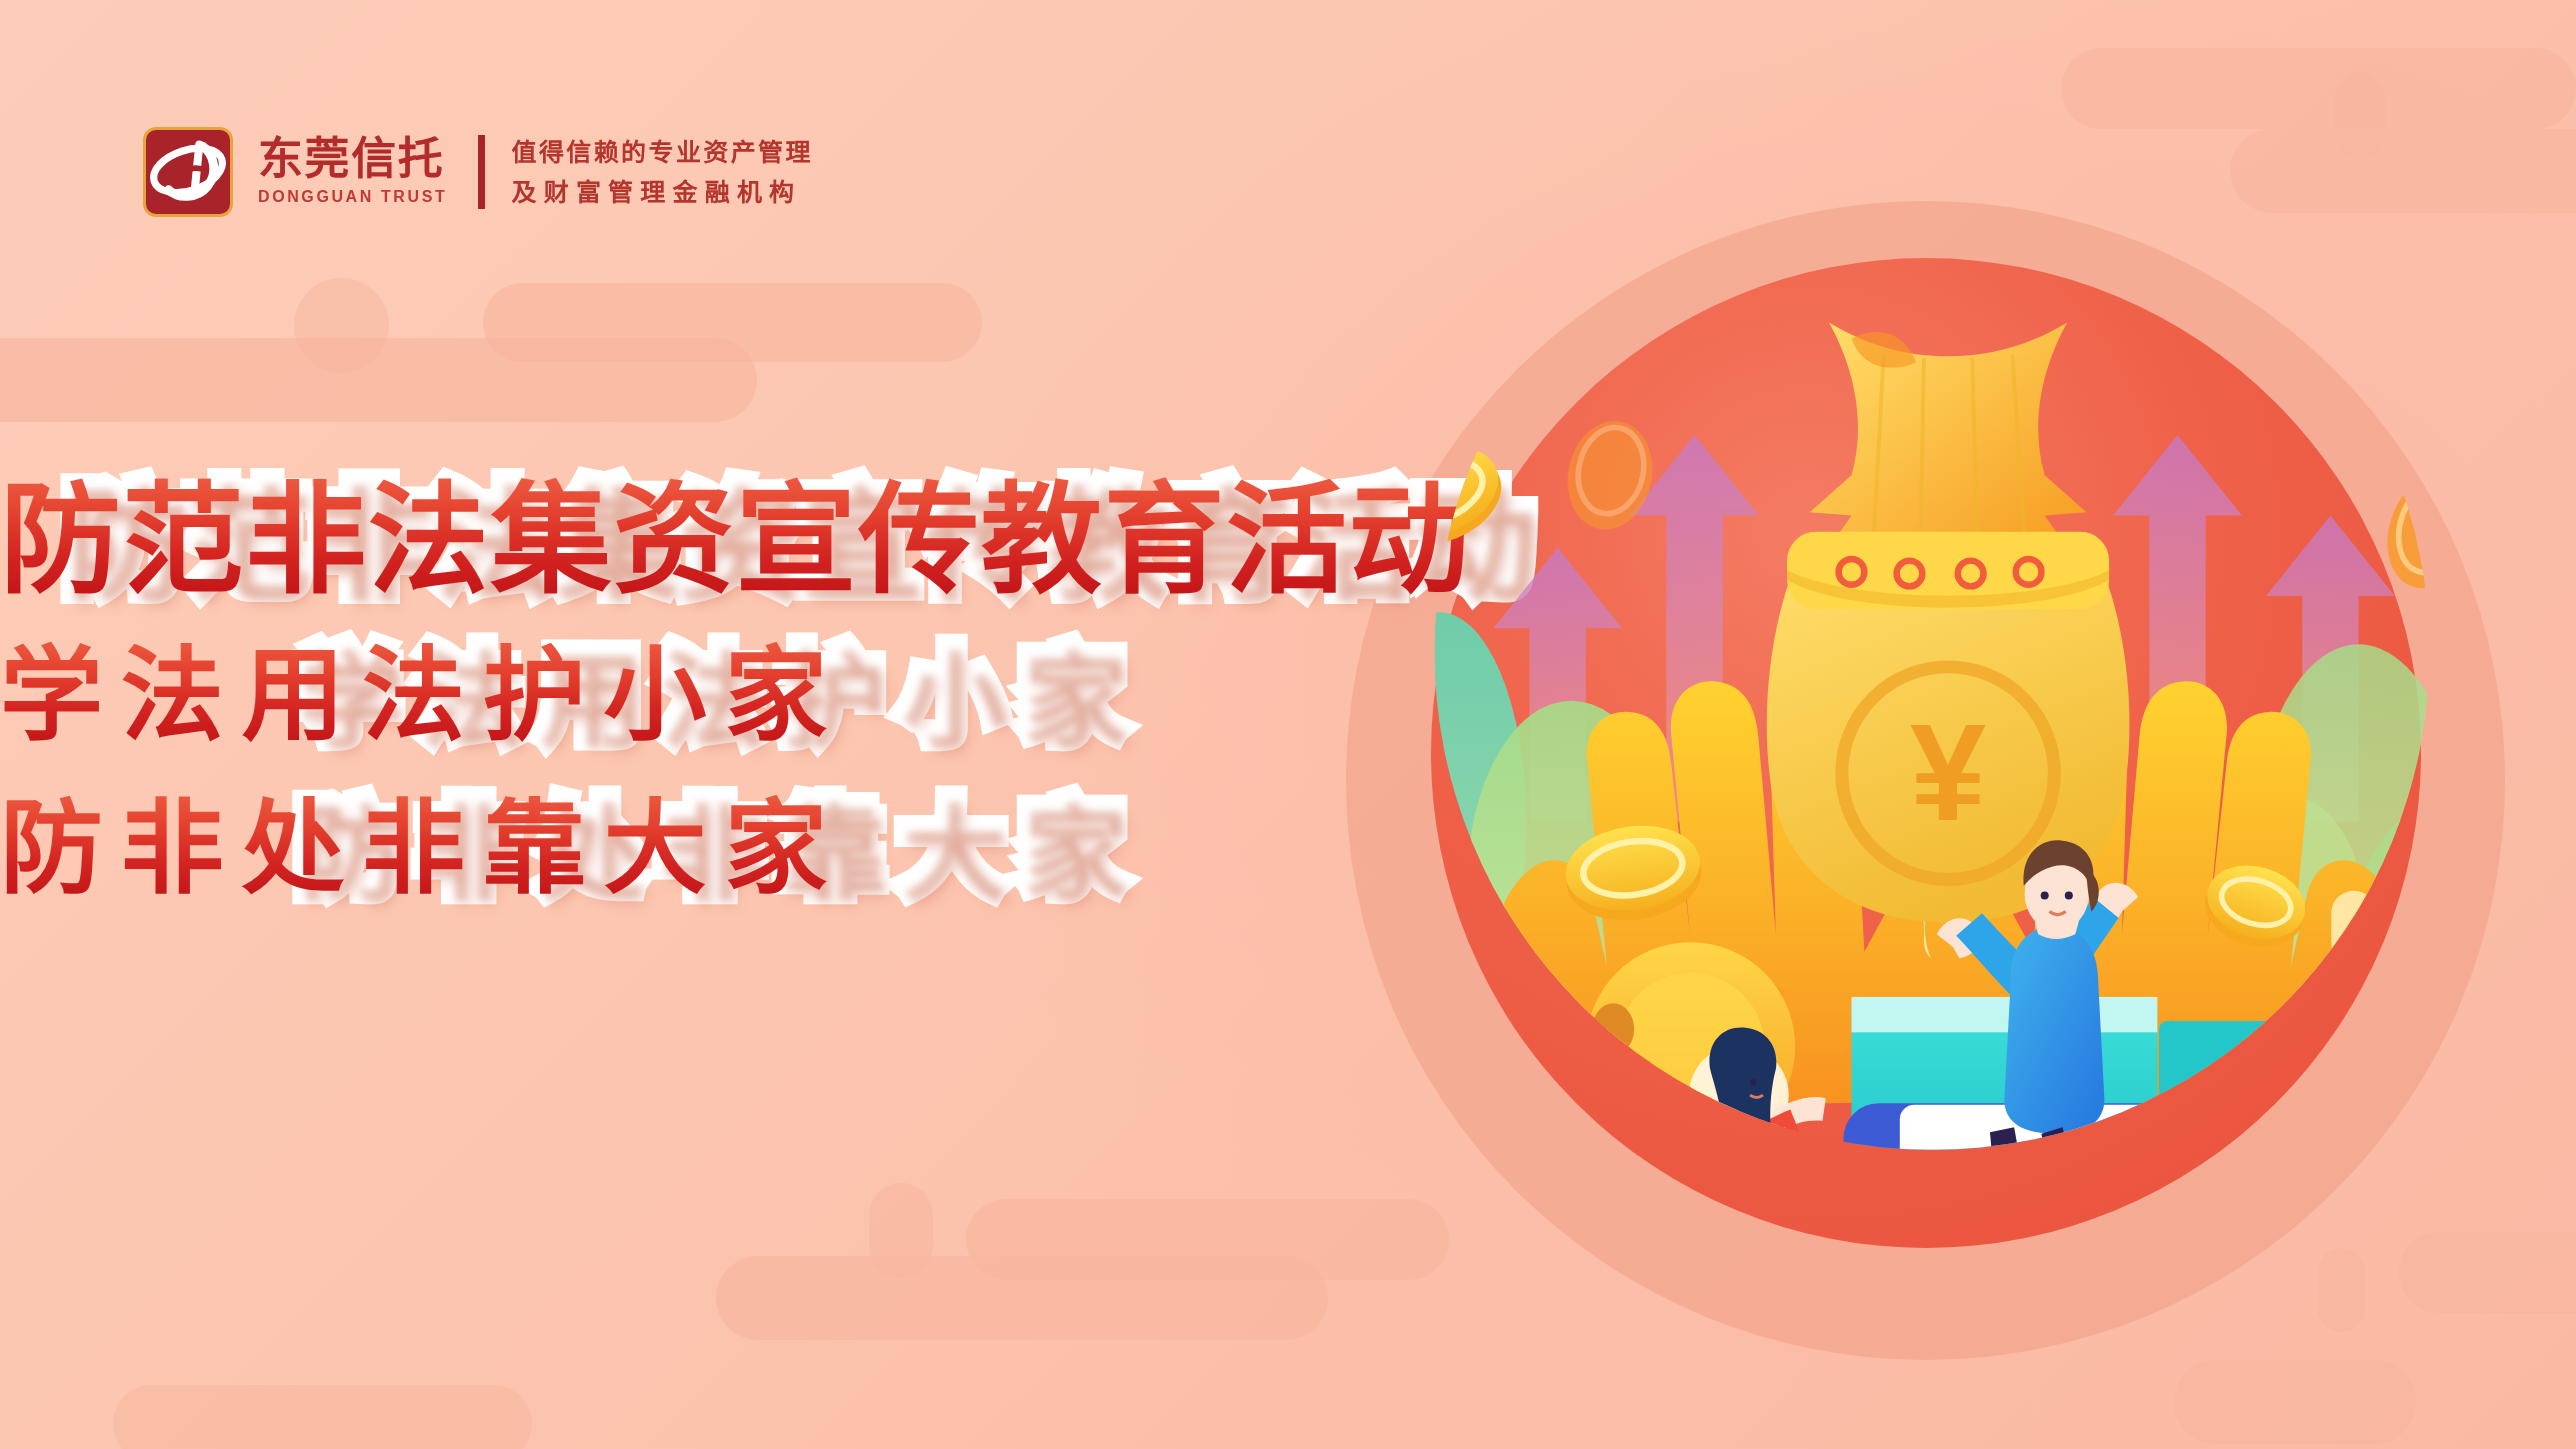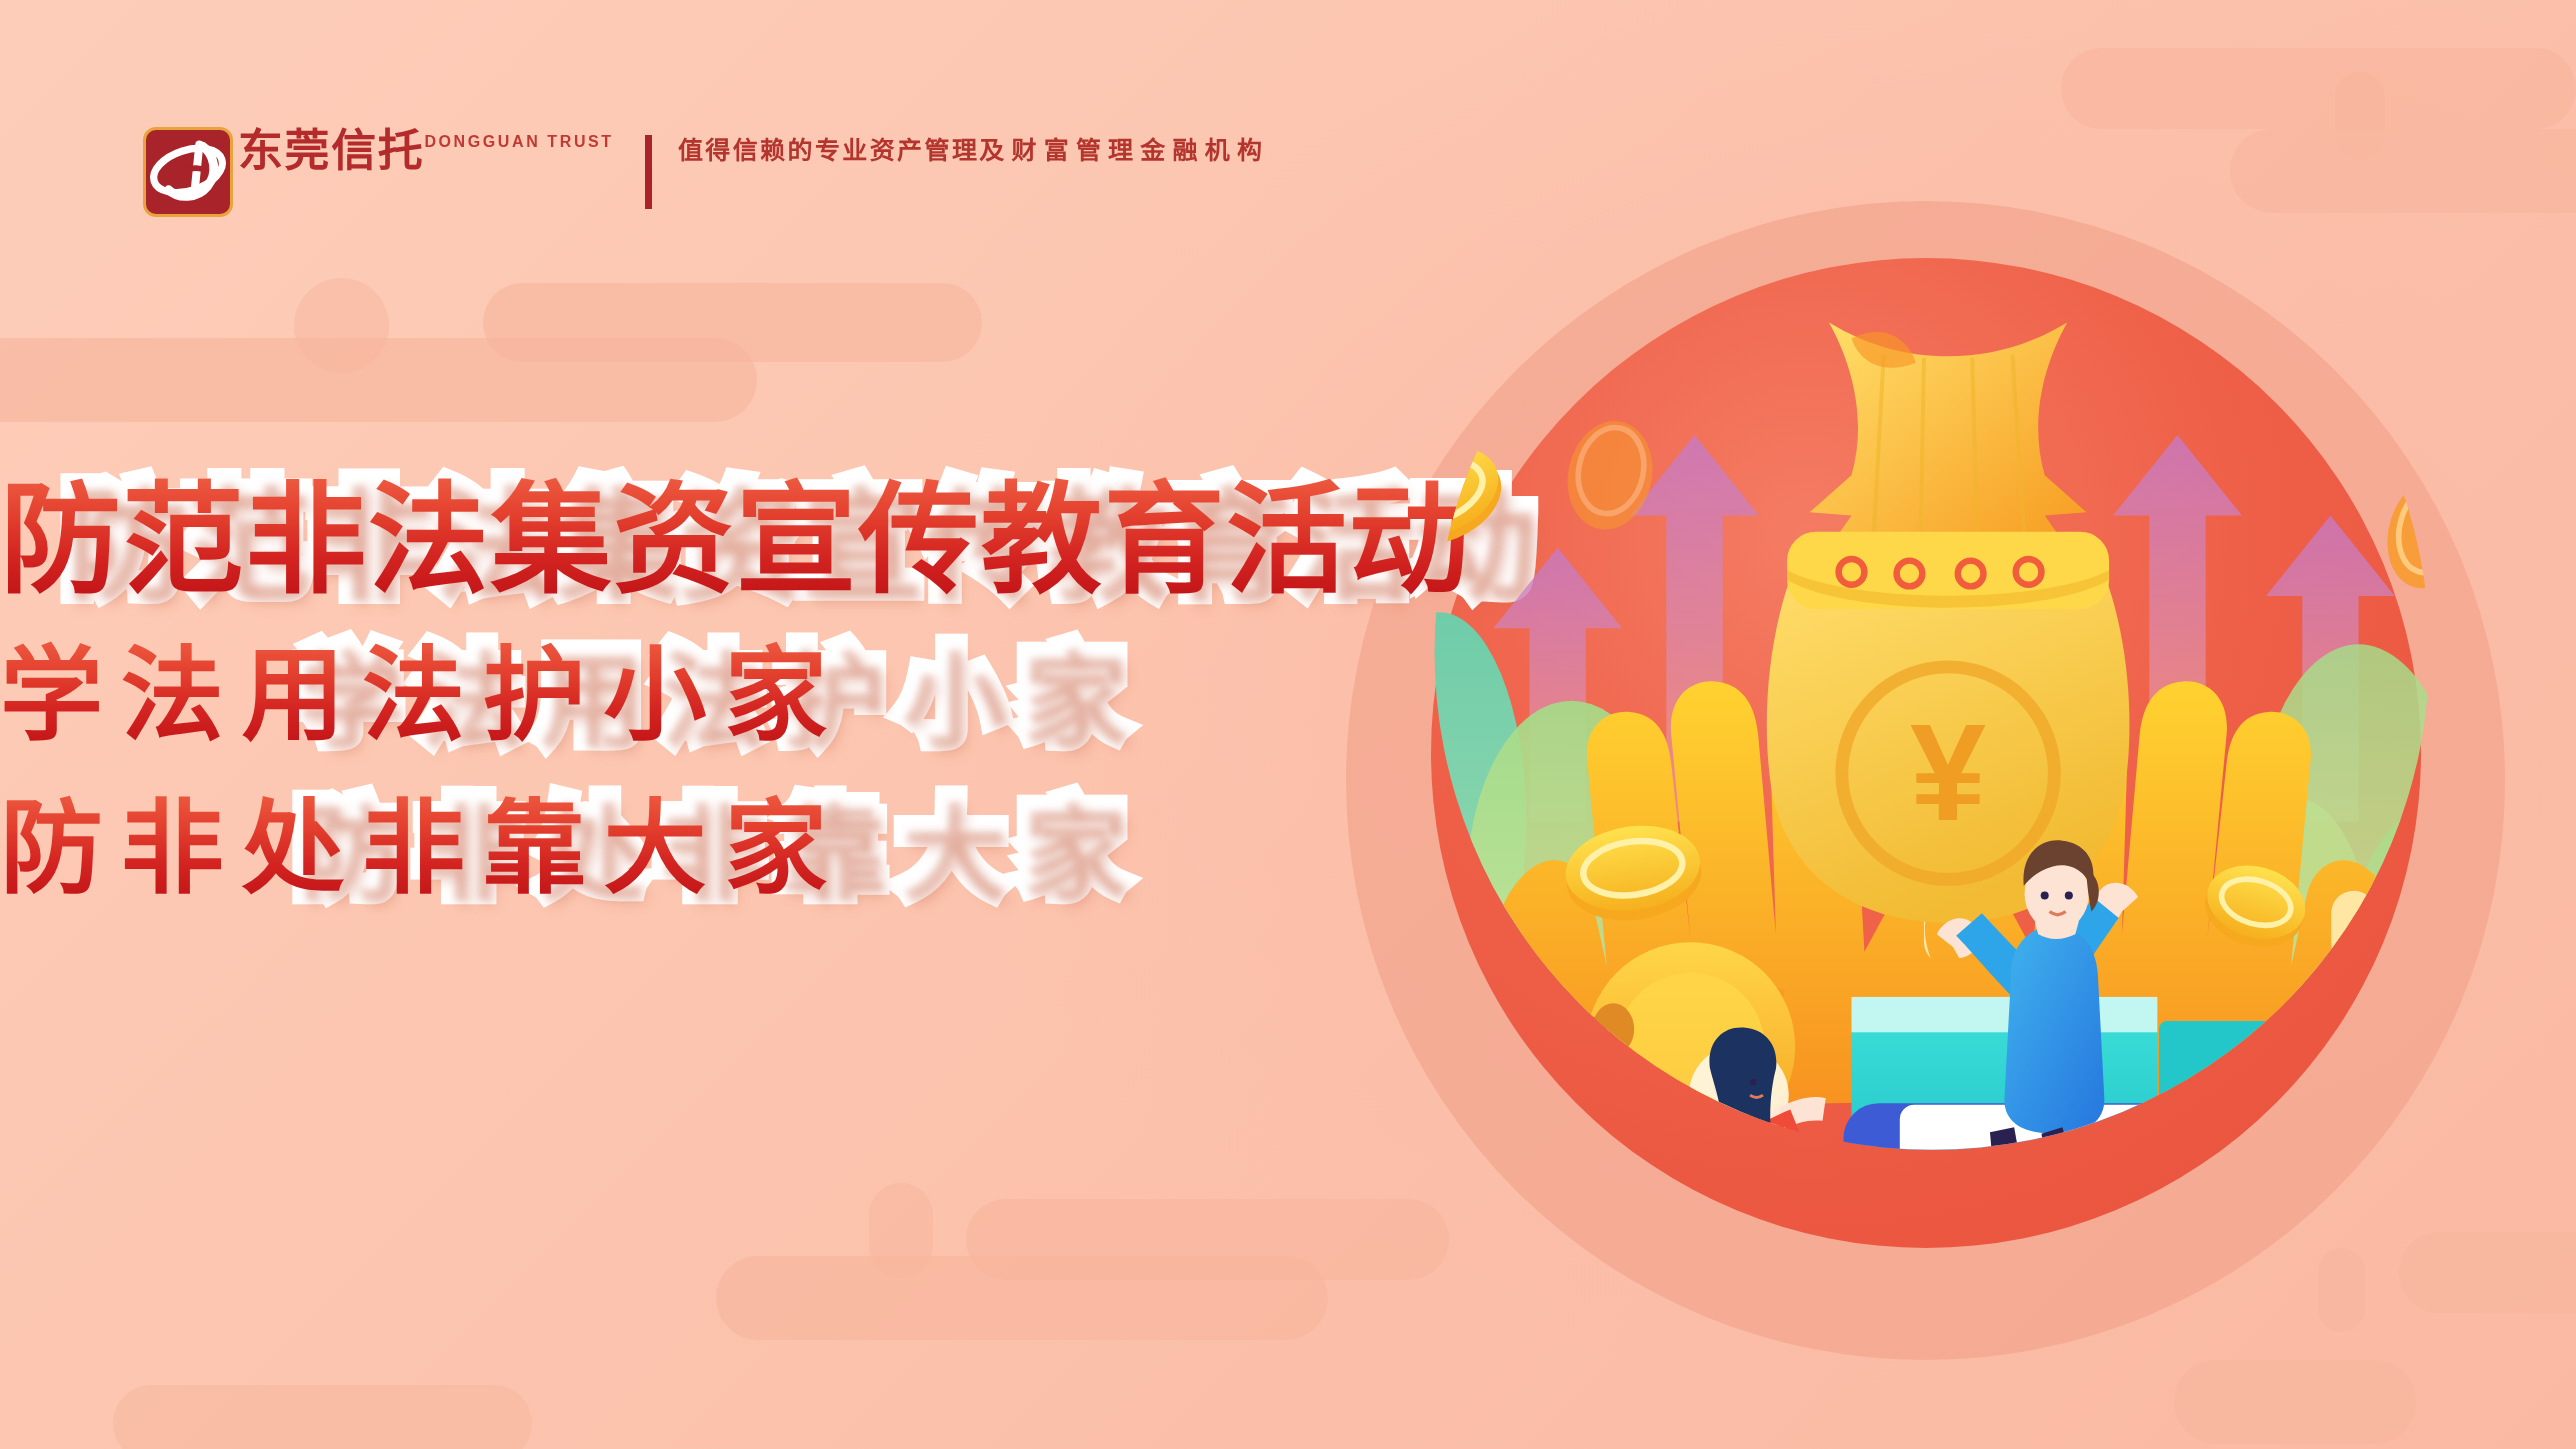--- a/index.html
+++ b/index.html
@@ -33,31 +33,31 @@
   }
 
   
   #logo-block{position:absolute;left:143px;top:127px;display:flex;align-items:center;height:90px;}
   .logo-mark{
     position:relative;width:90px;height:90px;border-radius:13px;
     background:#A8232A;border:3.2px solid #E9A33C;box-sizing:border-box;
     overflow:hidden;flex:0 0 auto;
   }
   .logo-mark svg{position:absolute;left:0;top:0;}
-  .logo-words{margin-left:5px;display:flex;justify-content:center;height:90px;}
+  .logo-words{margin-left:25px;display:flex;flex-direction:column;justify-content:center;height:90px;}
   .logo-cn{
     font-size:45px;line-height:47px;font-weight:bold;color:#B42B2B;
     letter-spacing:1.6px;white-space:nowrap;
   }
   .logo-en{
     font-size:16px;line-height:24px;font-weight:bold;color:#C03A33;
     letter-spacing:2.6px;white-space:nowrap;margin-top:3.2px;
   }
   .logo-rule{width:7.2px;height:74px;background:#A8232A;margin-left:31px;flex:0 0 auto;}
-  .logo-tagline{margin-left:26px;display:flex;flex-direction:row;justify-content:center;height:84px;}
+  .logo-tagline{margin-left:26px;display:flex;flex-direction:column;justify-content:center;height:84px;}
   .tag-line{
     font-size:25px;line-height:40px;font-weight:bold;color:#B4352E;
     letter-spacing:2.4px;white-space:nowrap;
   }
   .tag-line.spread{letter-spacing:7.2px;}
 
   
   #headline{position:absolute;left:0;top:473px;width:1360px;}
   .hl{
     position:relative;white-space:nowrap;font-weight:bold;

